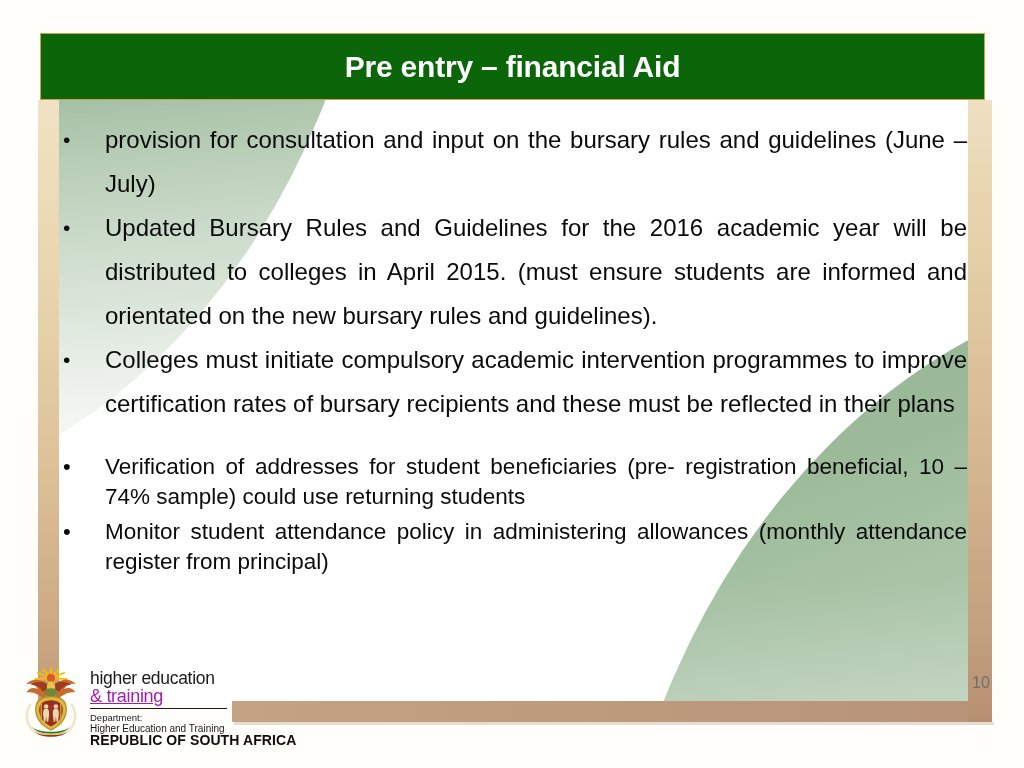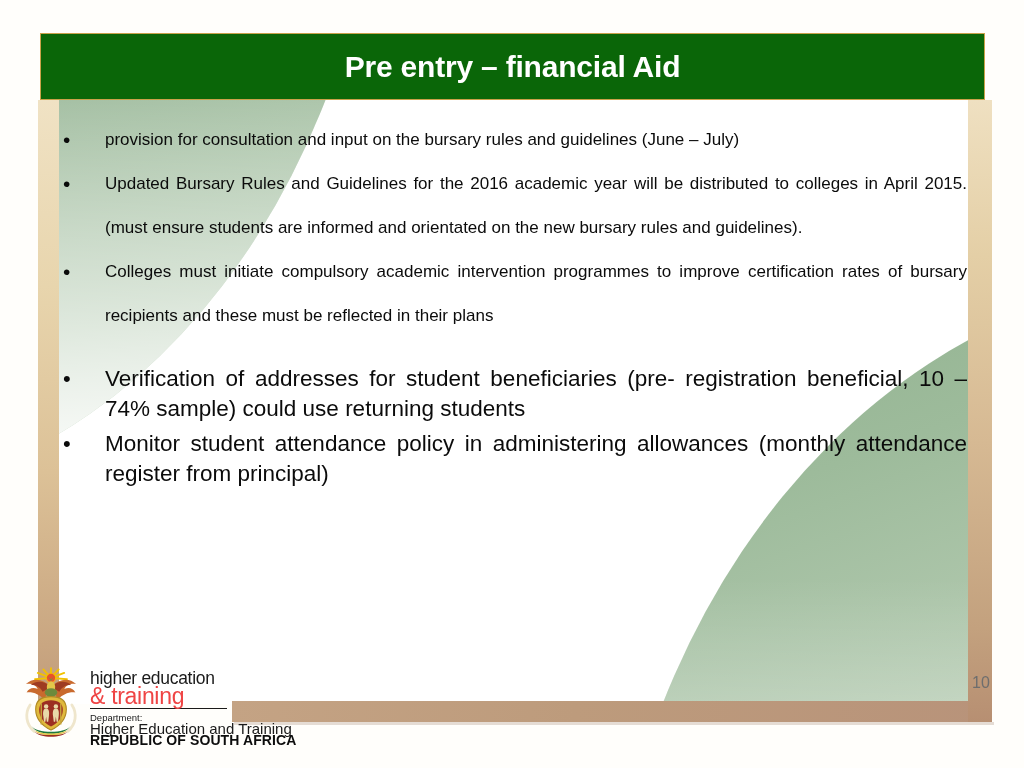--- a/index.html
+++ b/index.html
@@ -156,21 +156,21 @@
     flex: 0 0 auto;
     width: 42px;
     font-size: 21px;
     line-height: 44px;
     text-align: left;
     padding-left: 5px;
     color: #0b0b0b;
   }
   .bullet .txt {
     flex: 1 1 auto;
-    font-size: 17px;
+    font-size: 24px;
     text-align: justify;
     color: #0b0b0b;
     font-family: "Liberation Sans", sans-serif;
   }
   
   .bullet.spaced {
     margin-bottom: 0px;
   }
   .bullet.spaced .txt {
     line-height: 44px;
@@ -213,40 +213,41 @@
     padding-top: 4px;
   }
   .logo-line1 {
     font-size: 17.5px;
     color: #1a1a1a;
     line-height: 17px;
     letter-spacing: -0.3px;
     font-family: "Liberation Sans", sans-serif;
   }
   .logo-line2 {
-    font-size: 23px;
-    color: #ef4444;
+    font-size: 18px;
+    color: #a21caf;
     line-height: 18px;
     letter-spacing: -0.3px;
     font-family: "Liberation Sans", sans-serif;
+    text-decoration: underline;
   }
   .logo-rule {
     width: 137px;
     height: 1px;
     background: #1a1a1a;
     margin: 3px 0 3px 0;
   }
   .logo-dept {
     font-size: 9.5px;
     color: #1a1a1a;
     line-height: 11px;
     font-family: "Liberation Sans", sans-serif;
   }
   .logo-dept2 {
-    font-size: 15px;
+    font-size: 10px;
     color: #1a1a1a;
     line-height: 11px;
     font-family: "Liberation Sans", sans-serif;
   }
   .logo-country {
     font-size: 14px;
     font-weight: bold;
     color: #0d0d0d;
     line-height: 12px;
     letter-spacing: 0.1px;

